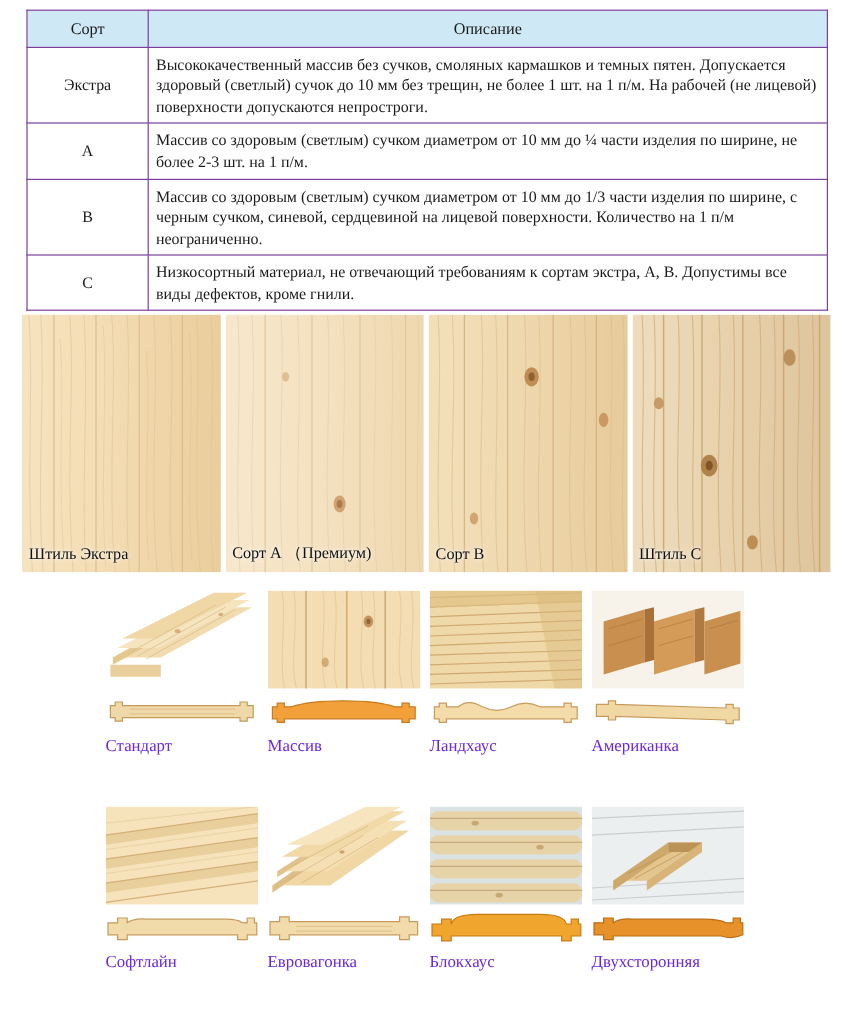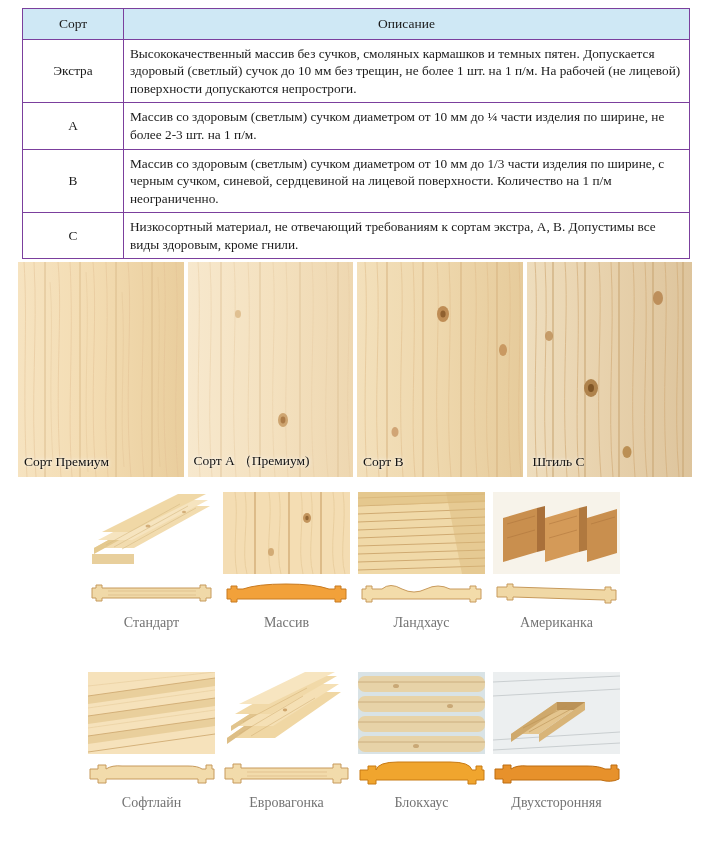--- a/index.html
+++ b/index.html
@@ -102,24 +102,23 @@
     position: relative;
   }
   .pdiagram {
     width: 127px;
     height: 30px;
     margin-top: 4px;
     position: relative;
     overflow: hidden;
   }
   .pcaption {
-    text-align: center;
     font-size: 14px;
     margin-top: 7px;
-    color: #737373;
+    color: #6d28d9;
   }
 
   svg { display: block; }
 </style>
 </head>
 <body>
 
 <div class="grade-table-wrap">
   <table class="grade-table">
     <thead>
@@ -136,21 +135,21 @@
       <tr>
         <td class="grade-name">А</td>
         <td>Массив со здоровым (светлым) сучком диаметром от 10 мм до ¼ части изделия по ширине, не более 2-3 шт. на 1 п/м.</td>
       </tr>
       <tr>
         <td class="grade-name">В</td>
         <td>Массив со здоровым (светлым) сучком диаметром от 10 мм до 1/3 части изделия по ширине, с черным сучком, синевой, сердцевиной на лицевой поверхности. Количество на 1 п/м неограниченно.</td>
       </tr>
       <tr>
         <td class="grade-name">С</td>
-        <td>Низкосортный материал, не отвечающий требованиям к сортам экстра, А, В. Допустимы все виды здоровым, кроме гнили.</td>
+        <td>Низкосортный материал, не отвечающий требованиям к сортам экстра, А, В. Допустимы все виды дефектов, кроме гнили.</td>
       </tr>
     </tbody>
   </table>
 </div>
 
 <div class="strip1">
 
   <div class="cell">
     <svg class="wood" width="167" height="215" viewBox="0 0 167 215" preserveAspectRatio="none">
       <defs>
@@ -180,21 +179,21 @@
         <path d="M158 0 C162 75 154 145 160 215"></path>
       </g>
       <g stroke="#d9b float"></g>
       <g stroke="#dcbb8c" stroke-width="0.6" opacity="0.5" fill="none">
         <path d="M32 20 C36 70 30 120 35 200"></path>
         <path d="M68 10 C72 70 65 130 70 210"></path>
         <path d="M104 30 C108 90 101 150 106 205"></path>
         <path d="M140 15 C144 80 137 140 142 205"></path>
       </g>
     </svg>
-    <div class="caption">Сорт Премиум</div>
+    <div class="caption">Штиль Экстра</div>
   </div>
 
   <div class="cell">
     <svg class="wood" width="167" height="215" viewBox="0 0 167 215" preserveAspectRatio="none">
       <defs>
         <linearGradient id="gxB" x1="0" y1="0" x2="1" y2="0">
           <stop offset="0%" stop-color="#f7e8cd"></stop>
           <stop offset="50%" stop-color="#f4e1bf"></stop>
           <stop offset="100%" stop-color="#eed7b0"></stop>
         </linearGradient>

